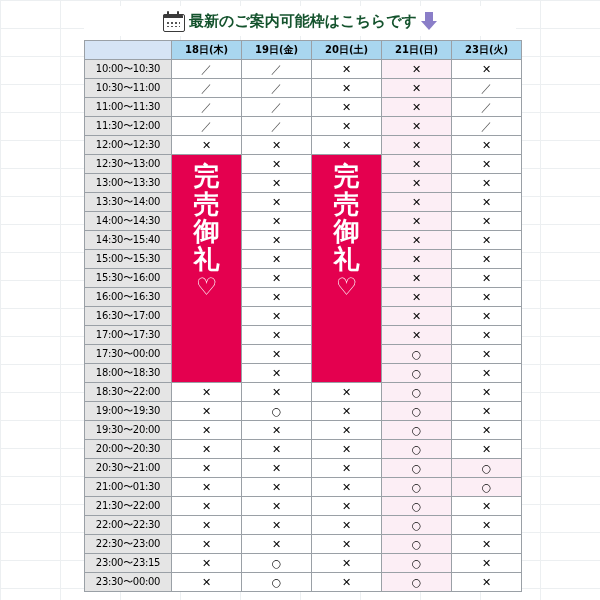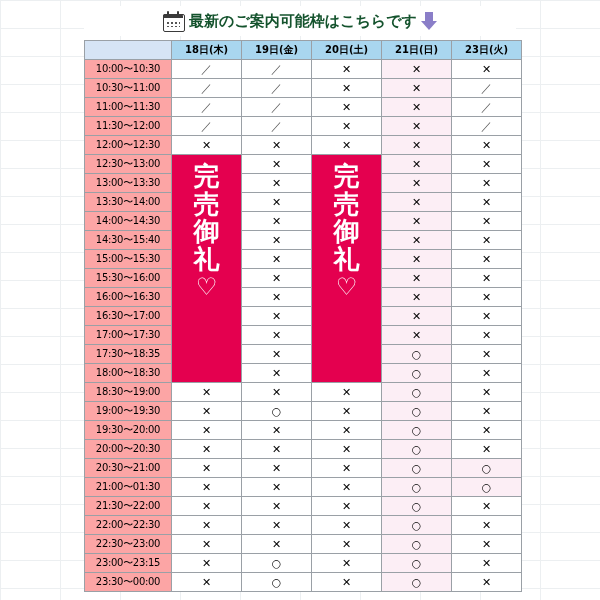--- a/index.html
+++ b/index.html
@@ -130,21 +130,21 @@
     background: #d6e4f5;
   }
   th.daycol {
     width: 69px;
     background: #a9d6ef;
     font-size: 11px;
     font-weight: bold;
     height: 20px;
   }
   td.timecell {
-    background: #fca5a5;
+    background: #e5e5e5;
     font-size: 10px;
     letter-spacing: -0.3px;
   }
   td.slot {
     background: #ffffff;
     font-size: 11px;
   }
   td.slot.pink {
     background: #fceef5;
   }
@@ -338,33 +338,33 @@
           <td class="slot pink"><span class="mark-x">✕</span></td>
           <td class="slot"><span class="mark-x">✕</span></td>
         </tr>
         <tr>
           <td class="timecell">17:00〜17:30</td>
           <td class="slot"><span class="mark-x">✕</span></td>
           <td class="slot pink"><span class="mark-x">✕</span></td>
           <td class="slot"><span class="mark-x">✕</span></td>
         </tr>
         <tr>
-          <td class="timecell">17:30〜18:35</td>
+          <td class="timecell">17:30〜00:00</td>
           <td class="slot"><span class="mark-x">✕</span></td>
           <td class="slot pink"><span class="mark-o">○</span></td>
           <td class="slot"><span class="mark-x">✕</span></td>
         </tr>
         <tr>
           <td class="timecell">18:00〜18:30</td>
           <td class="slot"><span class="mark-x">✕</span></td>
           <td class="slot pink"><span class="mark-o">○</span></td>
           <td class="slot"><span class="mark-x">✕</span></td>
         </tr>
         <tr>
-          <td class="timecell">18:30〜19:00</td>
+          <td class="timecell">18:30〜22:00</td>
           <td class="slot"><span class="mark-x">✕</span></td>
           <td class="slot"><span class="mark-x">✕</span></td>
           <td class="slot"><span class="mark-x">✕</span></td>
           <td class="slot pink"><span class="mark-o">○</span></td>
           <td class="slot"><span class="mark-x">✕</span></td>
         </tr>
         <tr>
           <td class="timecell">19:00〜19:30</td>
           <td class="slot"><span class="mark-x">✕</span></td>
           <td class="slot"><span class="mark-o">○</span></td>

